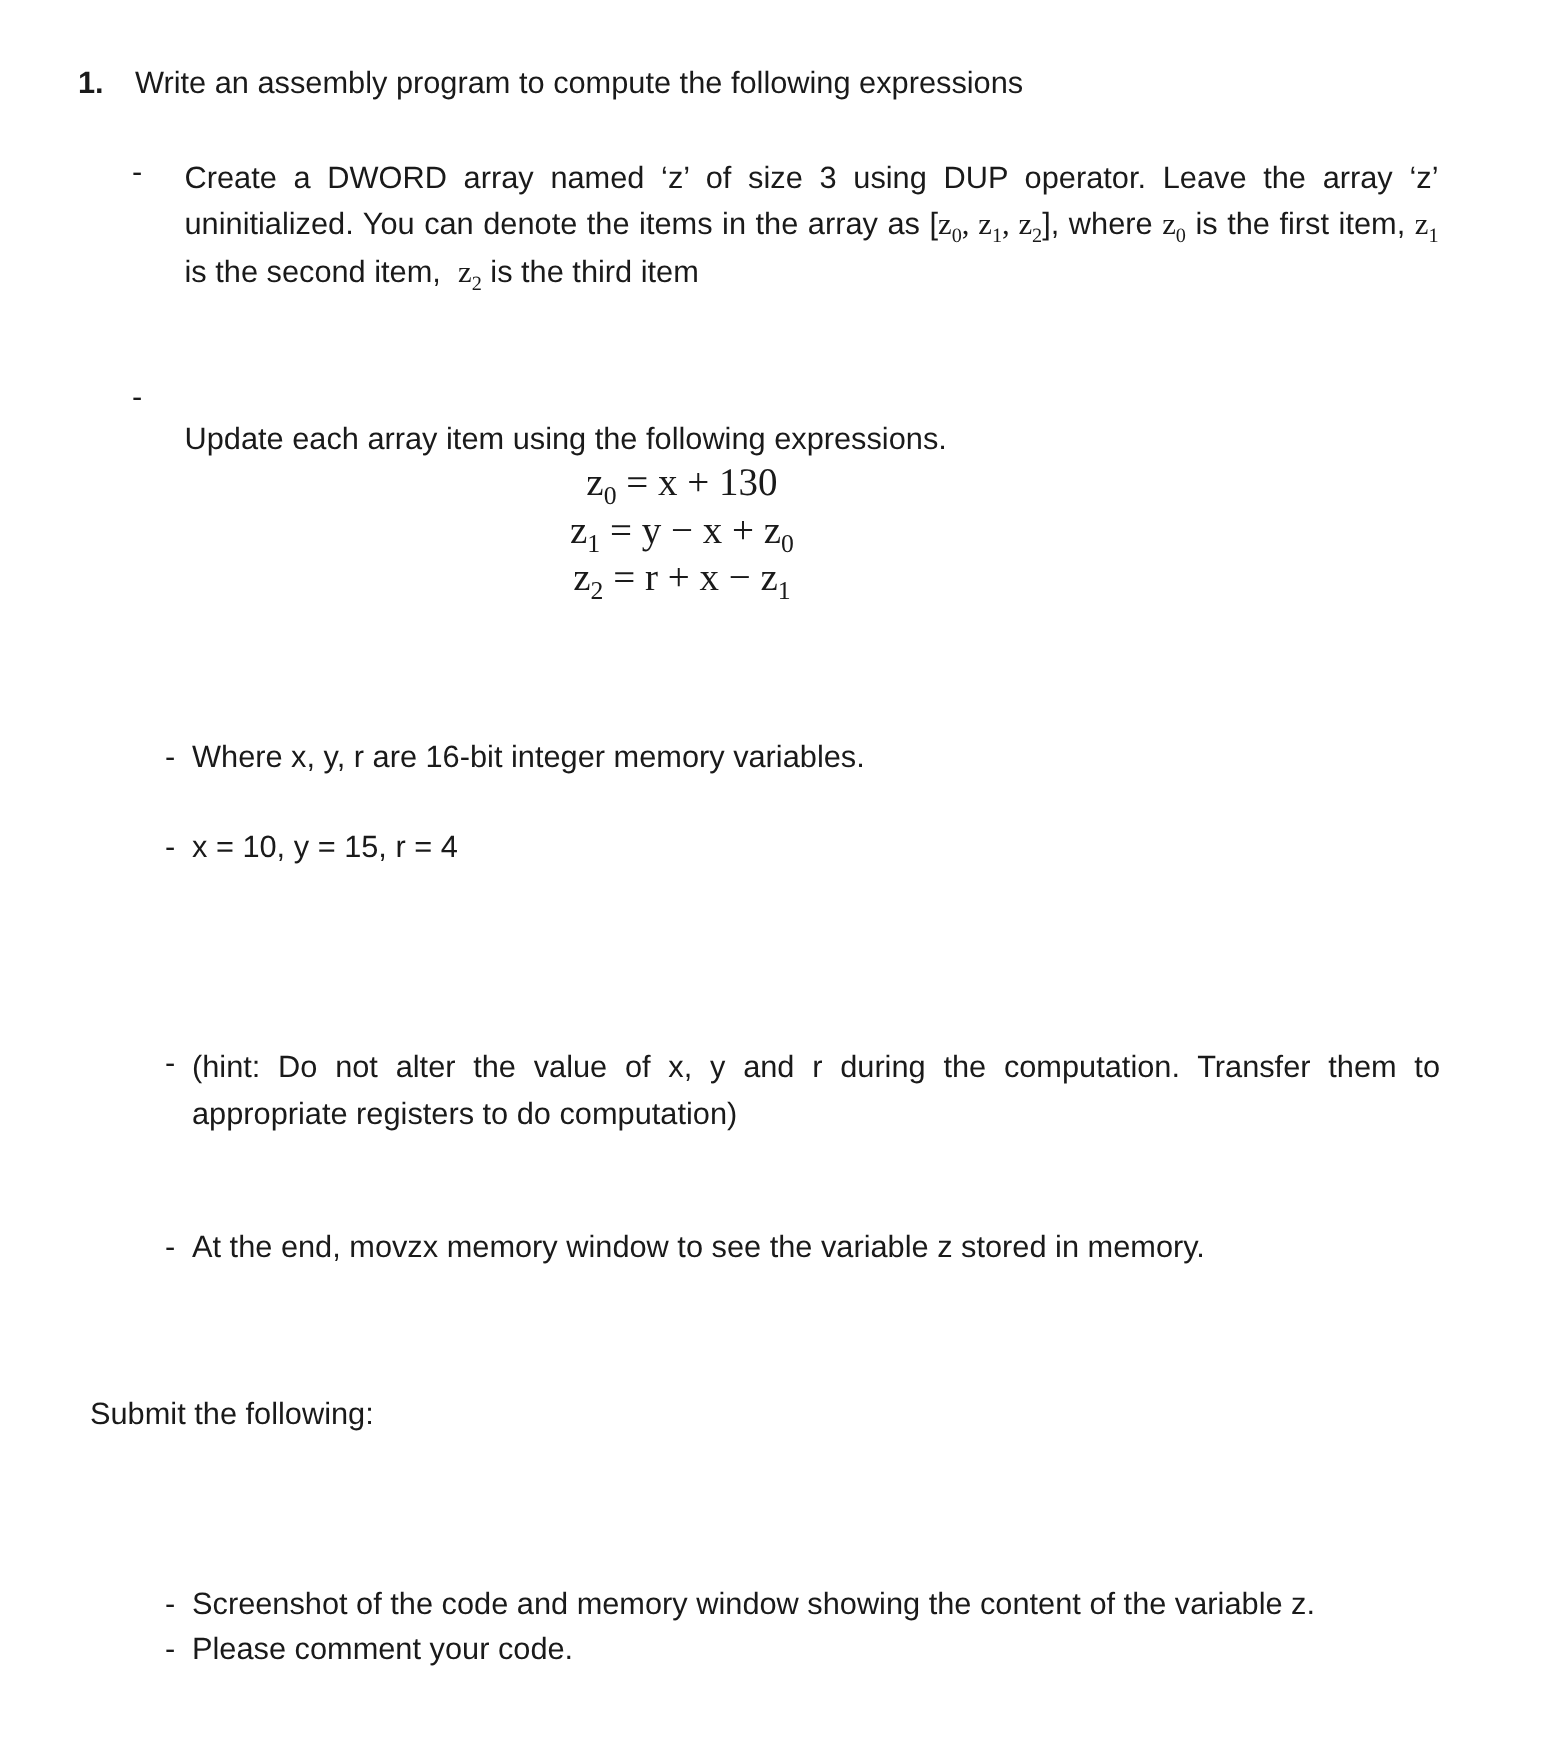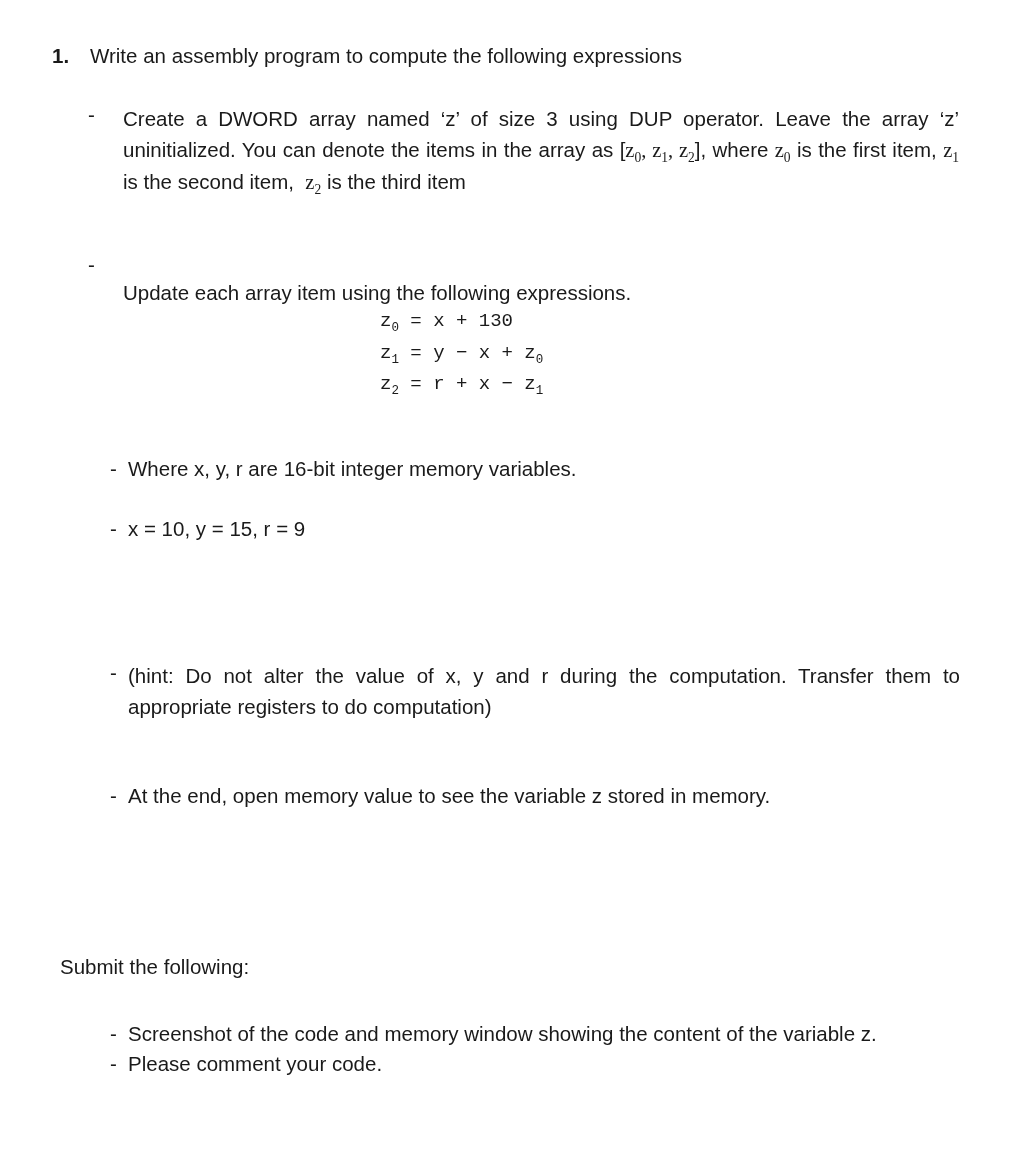--- a/index.html
+++ b/index.html
@@ -27,33 +27,33 @@
   }
   .b2text { left: 123px; top: 253px; white-space: nowrap; margin-top: 28px; }
 
   
   .math { font-family: "Liberation Serif", serif; }
   sub.msub { font-size: 66%; line-height: 0; }
 
   
   .eqs {
     left: 380px; top: 306px;
-    font-family: Liberation Mono, monospace;
-    font-size: 19px; line-height: 31.5px;
+    font-family: Liberation Serif, serif;
+    font-size: 26px; line-height: 31.5px; text-align: center;
   }
 
   
-  .note { position: absolute; left: 110px; white-space: nowrap; }
+  .note { position: absolute; left: 110px; white-space: nowrap; margin-top: 36px; }
   .nmark { display: inline-block; width: 18px; }
   .ntext { display: inline-block; vertical-align: top; }
   .note.wrap { white-space: normal; }
   .note.wrap .ntext { width: 832px; text-align: justify; line-height: 30.5px; }
 
   
-  .submit-heading { left: 60px; top: 931px; white-space: nowrap; margin-top: 24px; }
+  .submit-heading { left: 60px; top: 931px; white-space: nowrap; }
 </style>
 </head>
 <body>
 
 <div class="page">
 
   <div class="abs qline">
     <span class="qnum">1.</span><span>Write an assembly program to compute the following expressions</span>
   </div>
 
@@ -68,27 +68,27 @@
   <div class="abs eqs">
     <div><span>z</span><sub class="msub">0</sub><span> = x + 130</span><span></span><sub class="msub"></sub></div>
     <div><span>z</span><sub class="msub">1</sub><span> = y − x + </span><span>z</span><sub class="msub">0</sub></div>
     <div><span>z</span><sub class="msub">2</sub><span> = r + x − </span><span>z</span><sub class="msub">1</sub></div>
   </div>
 
   <div class="note" style="top:457px">
     <span class="nmark">-</span><span class="ntext">Where x, y, r are 16-bit integer memory variables.</span>
   </div>
   <div class="note" style="top:517px">
-    <span class="nmark">-</span><span class="ntext">x = 10, y = 15, r = 9</span>
+    <span class="nmark">-</span><span class="ntext">x = 10, y = 15, r = 4</span>
   </div>
   <div class="note wrap" style="top:661px">
     <span class="nmark">-</span><span class="ntext">(hint: Do not alter the value of x, y and r during the computation. Transfer them to appropriate registers to do computation)</span>
   </div>
   <div class="note" style="top:784px">
-    <span class="nmark">-</span><span class="ntext">At the end, open memory value to see the variable z stored in memory.</span>
+    <span class="nmark">-</span><span class="ntext">At the end, movzx memory window to see the variable z stored in memory.</span>
   </div>
 
   <div class="abs submit-heading">Submit the following:</div>
 
   <div class="note" style="top:1052px">
     <span class="nmark">-</span><span class="ntext">Please comment your code.</span>
   </div>
   <div class="note" style="top:1022px">
     <span class="nmark">-</span><span class="ntext">Screenshot of the code and memory window showing the content of the variable z.</span>
   </div>

